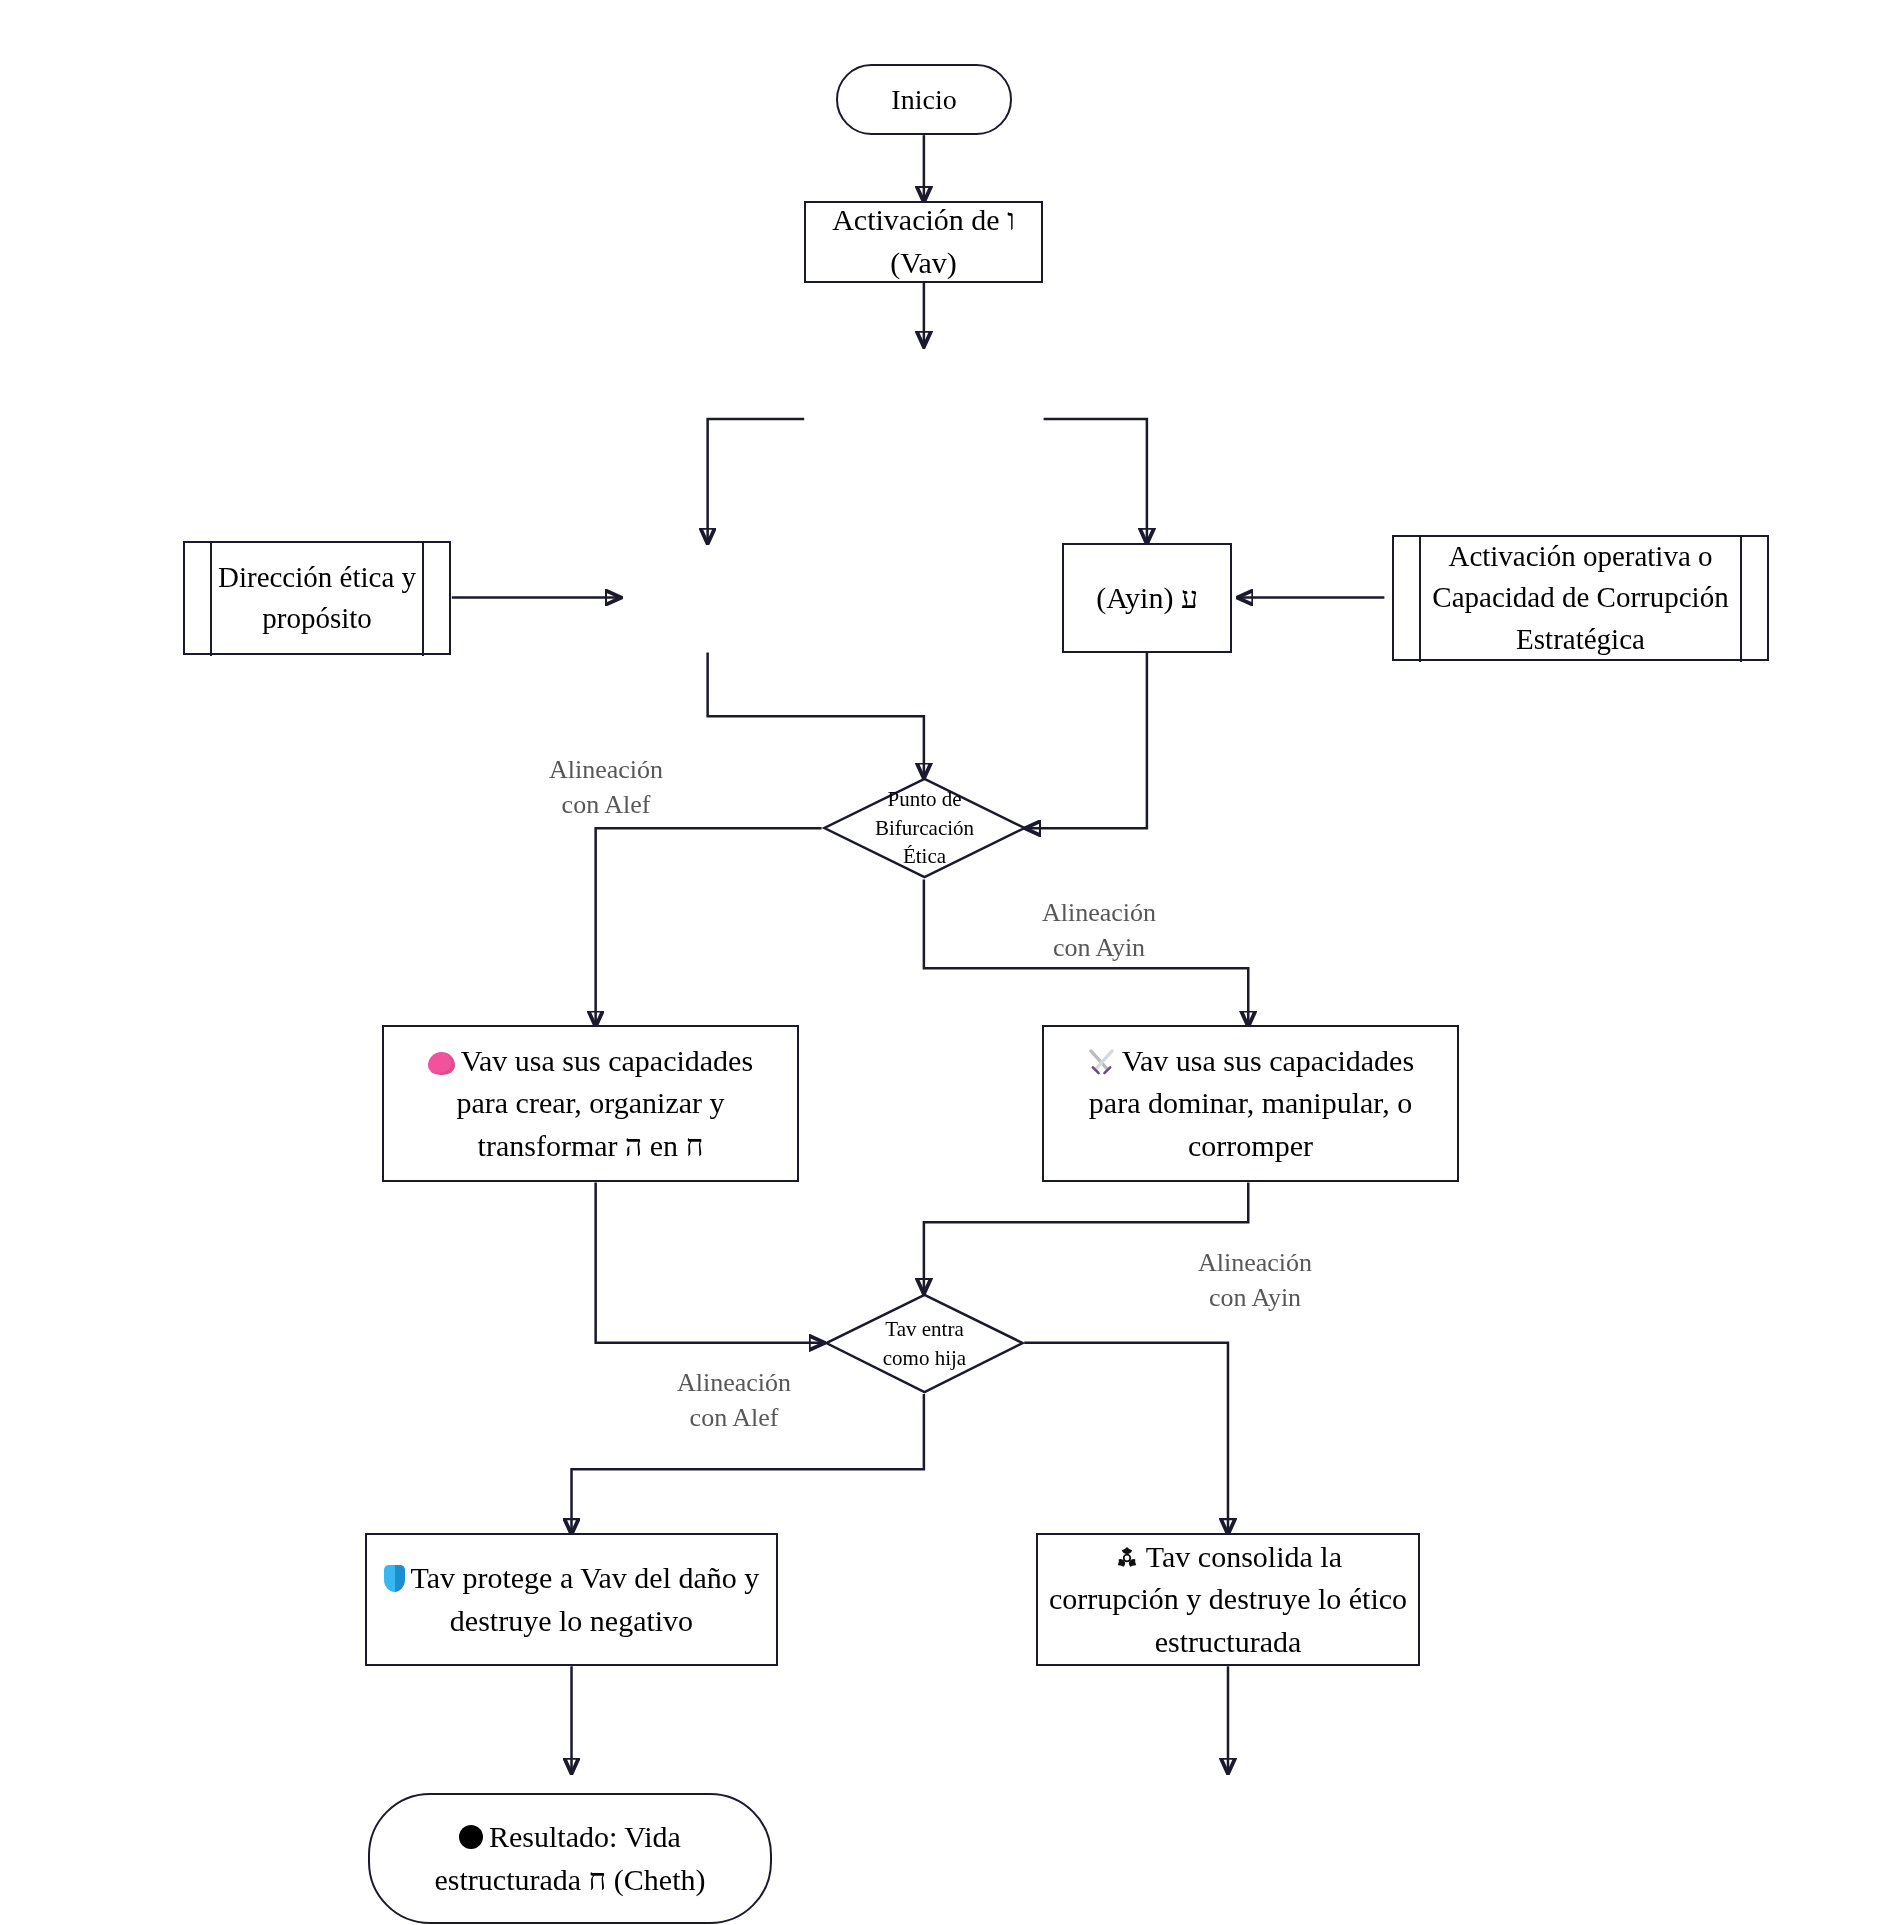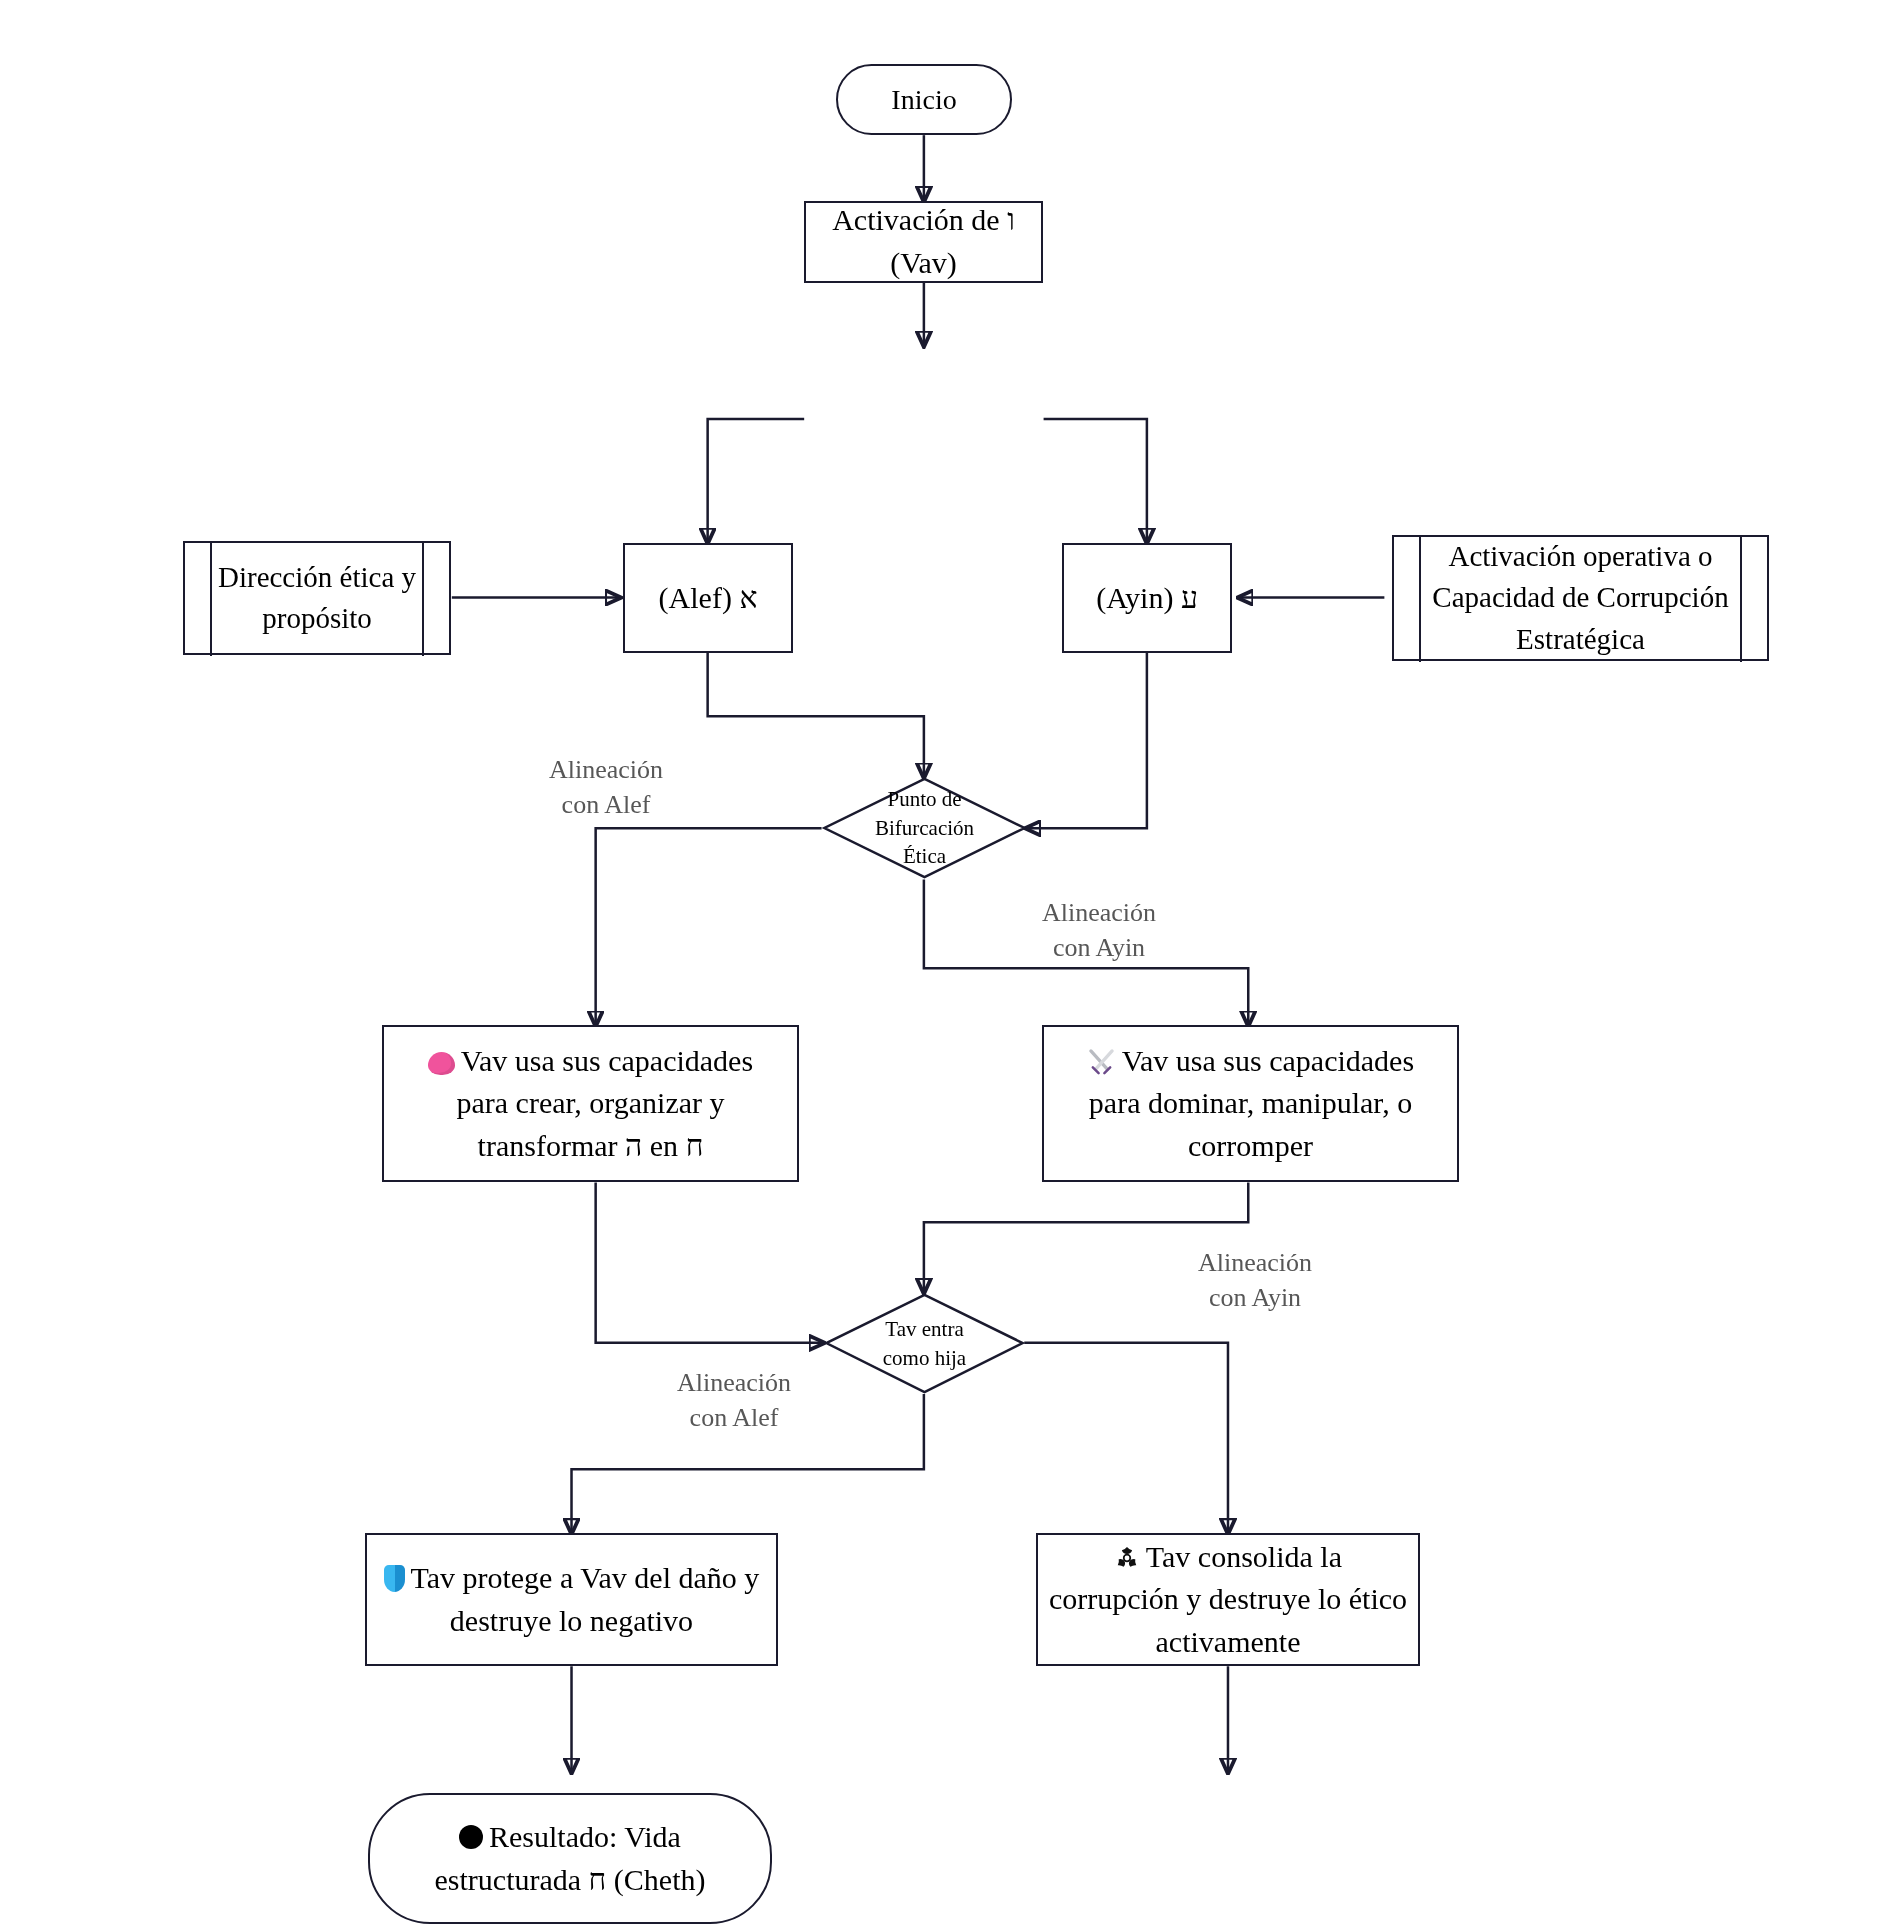--- a/index.html
+++ b/index.html
@@ -192,23 +192,20 @@
   </div>
 
 
   <div class="node subroutine" style="left:183px; top:541px; width:268px; height:114px;">
     <span class="txt">
       <span>Dirección ética y</span><br>
       <span>propósito</span>
     </span>
   </div>
 
-  <div class="node process" style="left:623px; top:543px; width:170px; height:110px;">
-    <span class="txt">(Alef) א</span>
-  </div>
 
   <div class="node process" style="left:1062px; top:543px; width:170px; height:110px;">
     <span class="txt">(Ayin) ע</span>
   </div>
 
   <div class="node subroutine" style="left:1392px; top:535px; width:377px; height:126px;">
     <span class="txt">
       <span>Activación operativa o</span><br>
       <span>Capacidad de Corrupción</span><br>
       <span>Estratégica</span>
@@ -265,21 +262,21 @@
     <span class="txt">
       <span class="gly gly-biohazard">
         <svg width="26" height="26" viewBox="0 0 27 27">
           <circle cx="13.5" cy="13.5" r="3.4" fill="none" stroke="#111" stroke-width="1.8"></circle>
           <path d="M13.5 9.4 A 5.6 5.6 0 0 1 8.2 5.4 A 8.4 8.4 0 0 0 13.5 2.2 A 8.4 8.4 0 0 0 18.8 5.4 A 5.6 5.6 0 0 1 13.5 9.4 Z" fill="#111"></path>
           <path d="M10.6 16.1 A 5.6 5.6 0 0 1 10.0 22.7 A 8.4 8.4 0 0 0 3.9 21.0 A 8.4 8.4 0 0 0 4.9 14.9 A 5.6 5.6 0 0 1 10.6 16.1 Z" fill="#111"></path>
           <path d="M16.4 16.1 A 5.6 5.6 0 0 1 22.1 14.9 A 8.4 8.4 0 0 0 23.1 21.0 A 8.4 8.4 0 0 0 17.0 22.7 A 5.6 5.6 0 0 1 16.4 16.1 Z" fill="#111"></path>
         </svg>
       </span><span>Tav consolida la</span><br>
       <span>corrupción y destruye lo ético</span><br>
-      <span>activamente</span>
+      <span>estructurada</span>
     </span>
   </div>
 
   <div class="node terminal big" style="left:368px; top:1773px; width:404px; height:131px;">
     <span class="txt">
       <span class="gly gly-dot"></span><span>Resultado: Vida</span><br>
       <span>estructurada ח (Cheth)</span>
     </span>
   </div>
 

